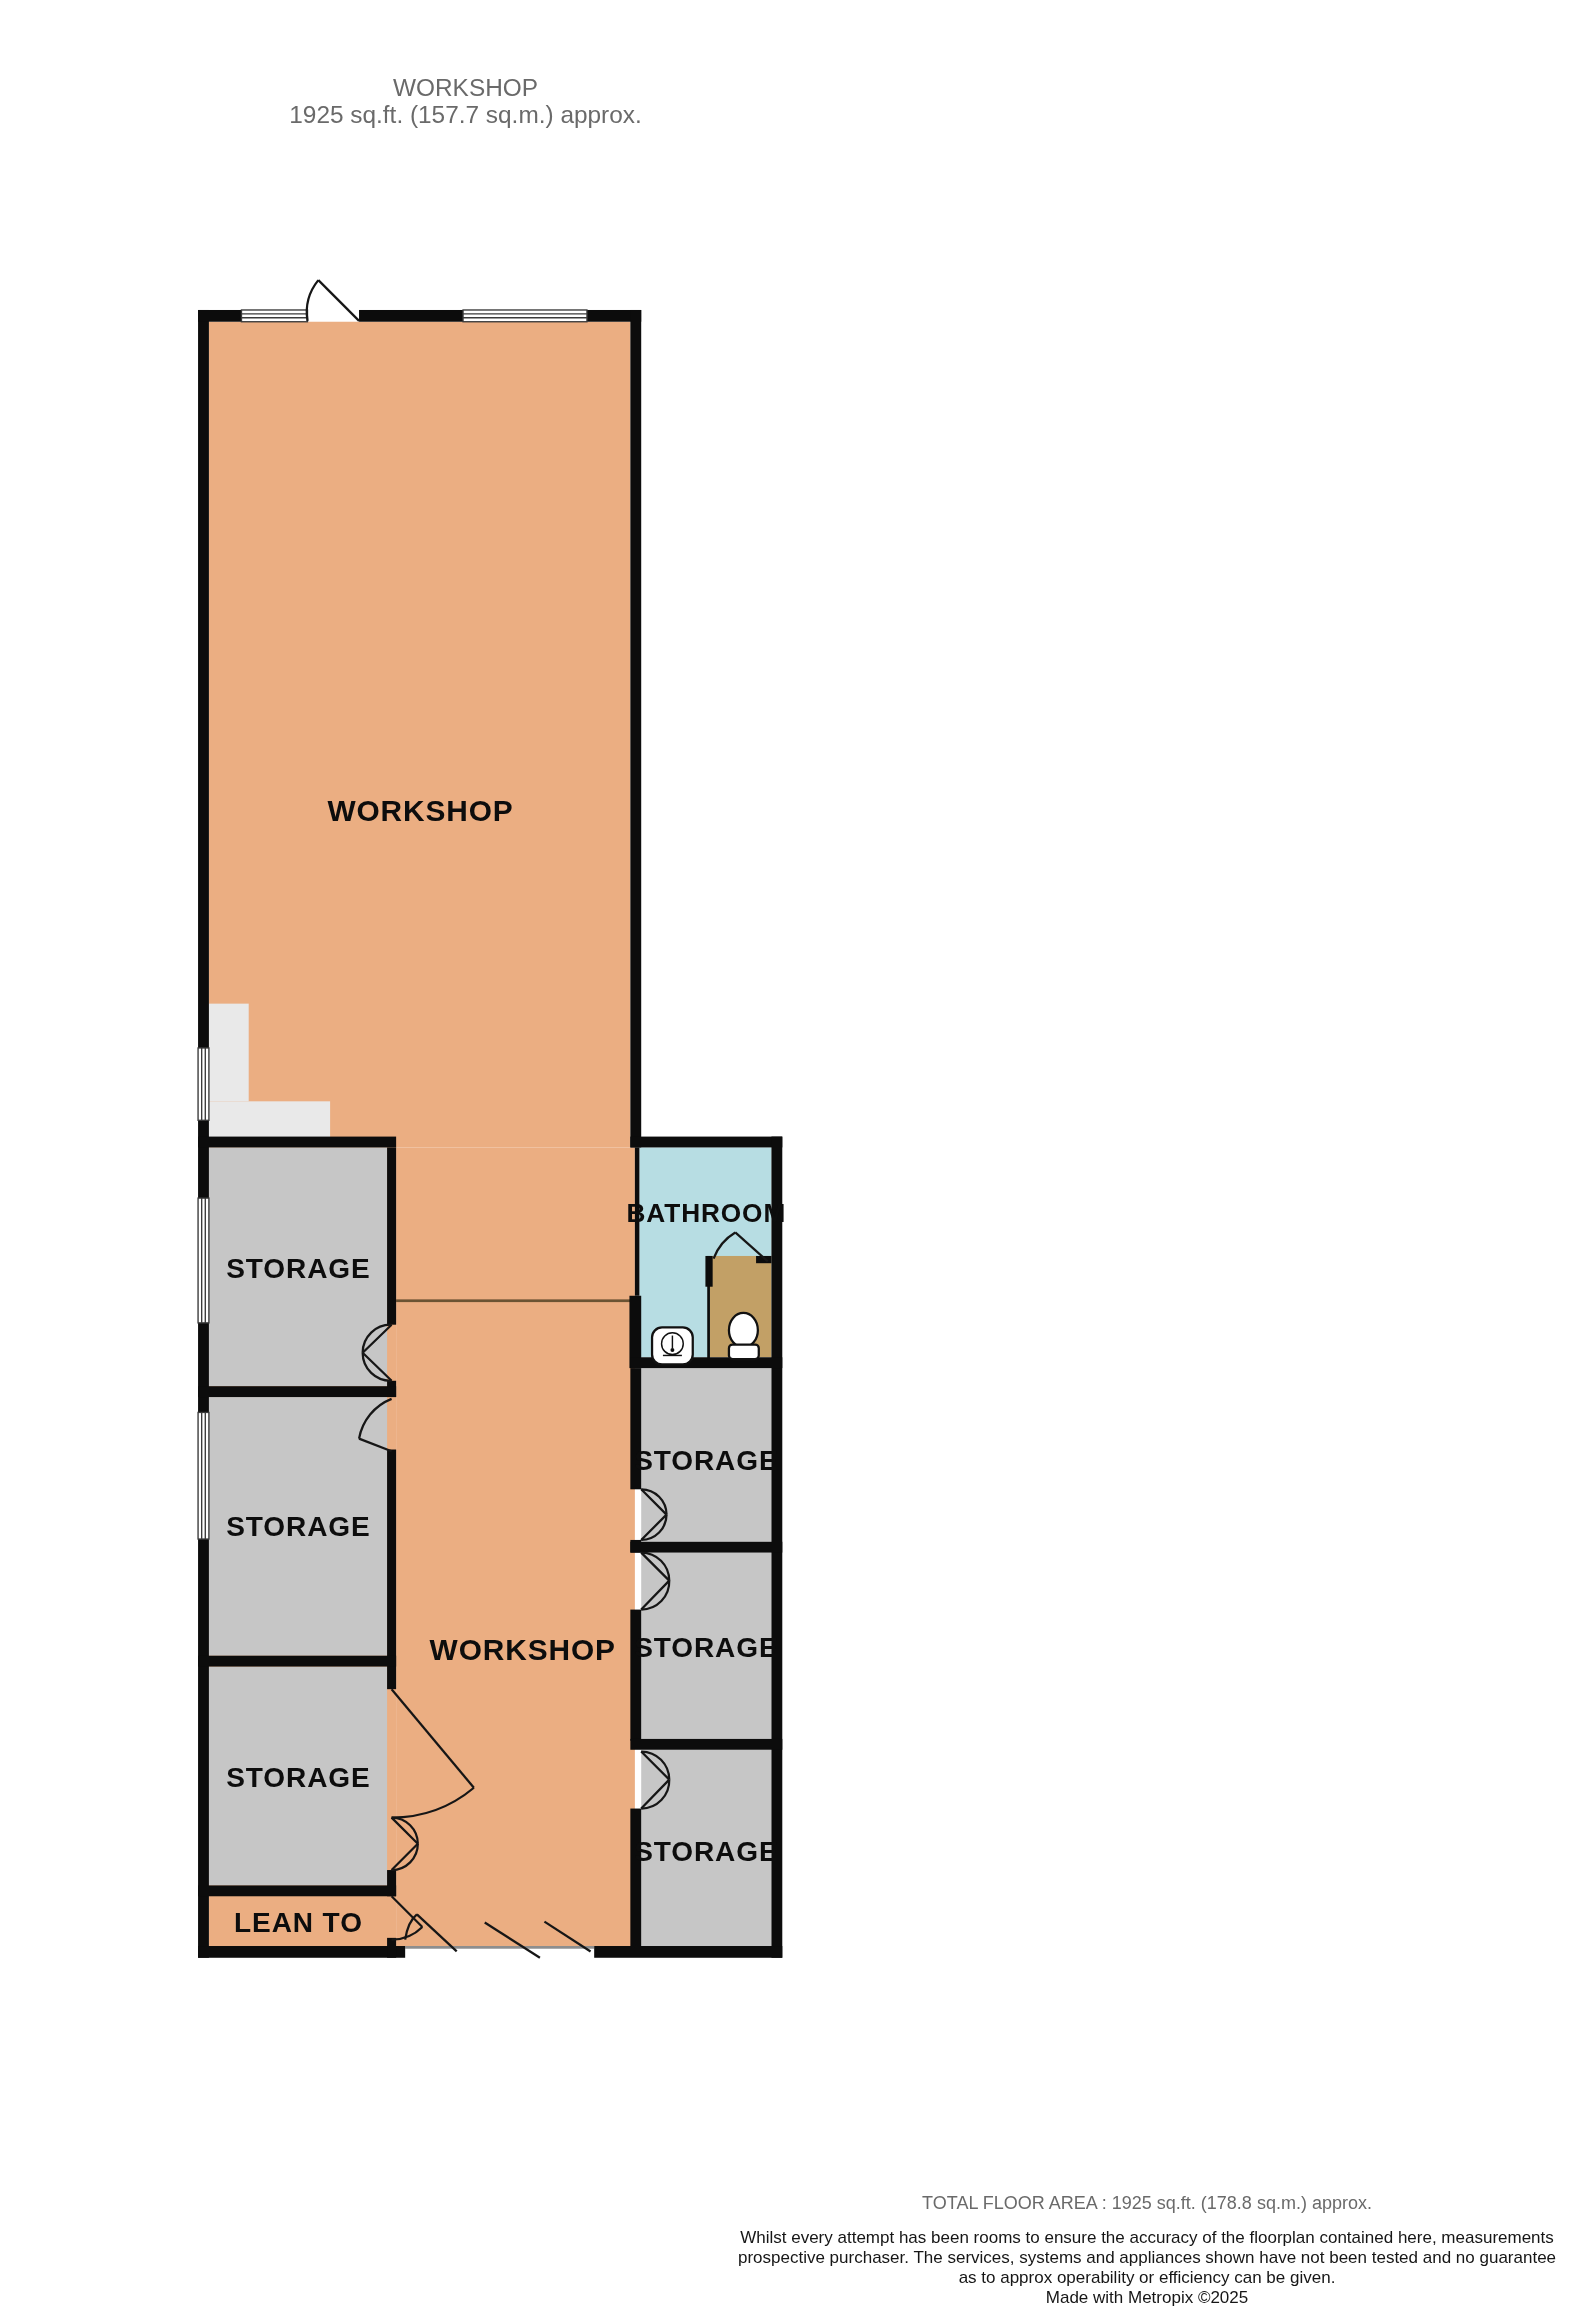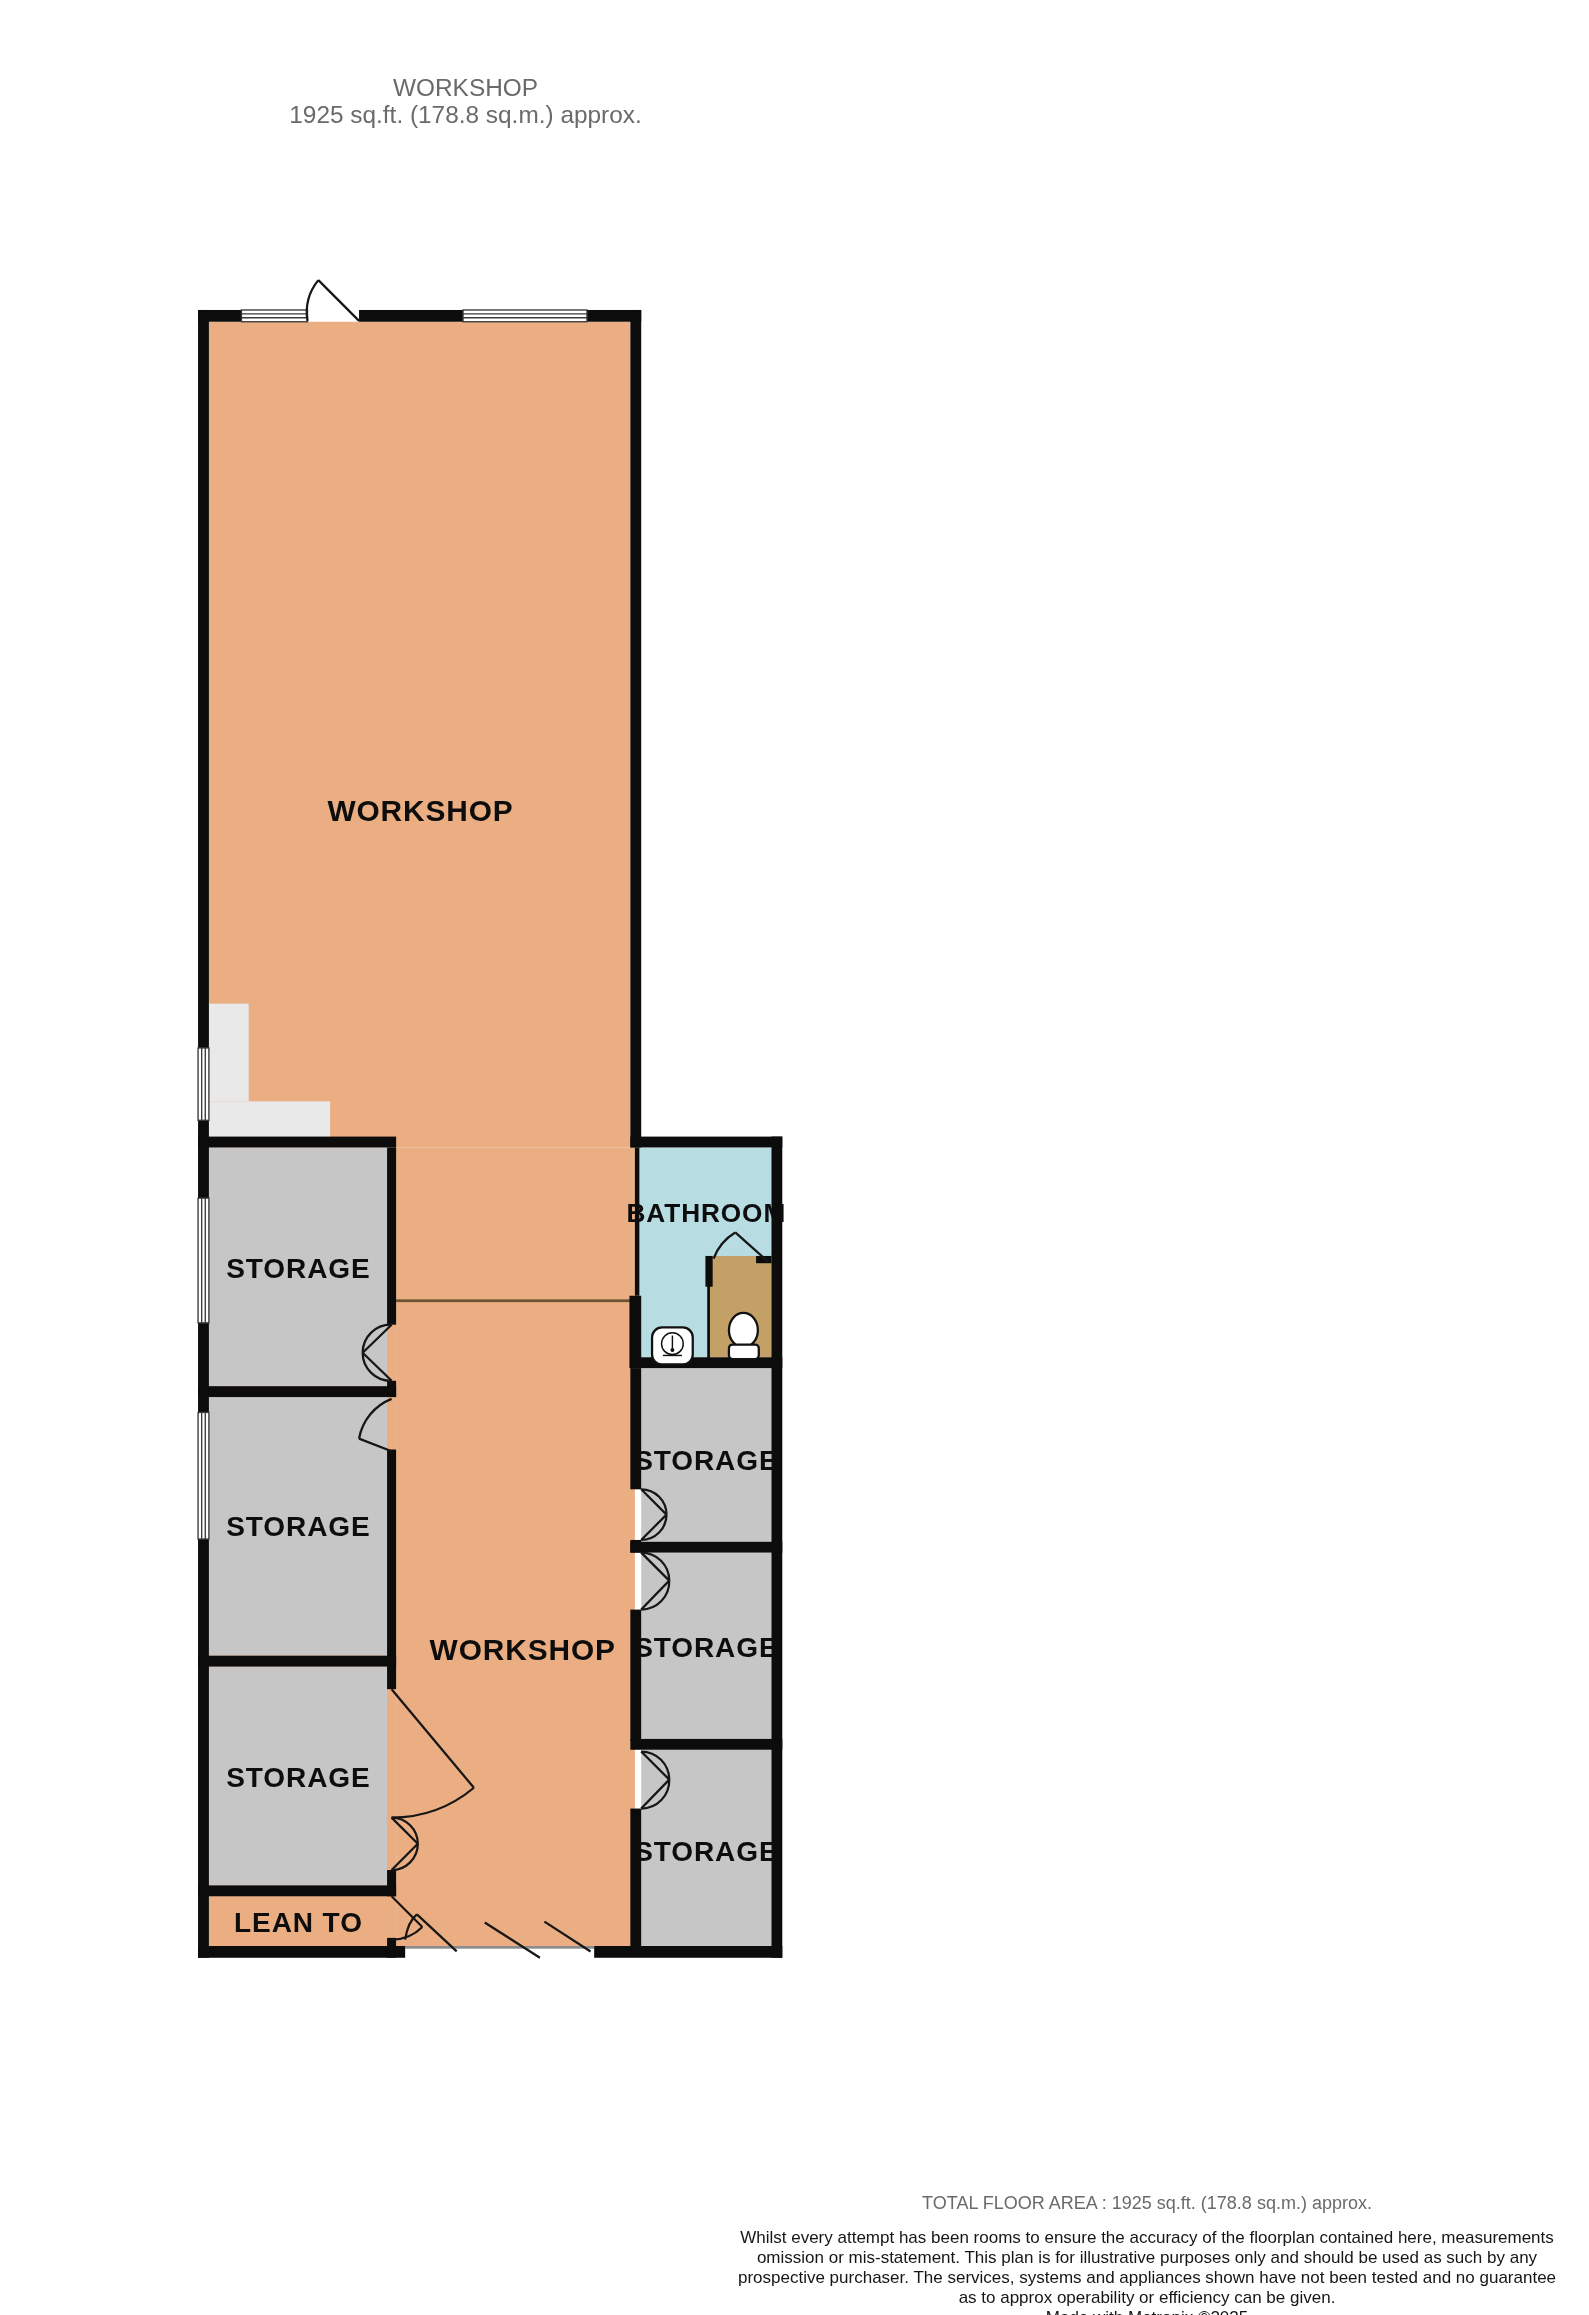--- a/index.html
+++ b/index.html
@@ -33,21 +33,21 @@
     text-anchor:middle;letter-spacing:1px;
   }
 </style>
 </head>
 <body>
 
 <div class="page">
 
   <div class="plan-title">
     <div>WORKSHOP</div>
-    <div>1925 sq.ft. (178.8 sq.m.) approx.</div>
+    <div>1925 sq.ft. (157.7 sq.m.) approx.</div>
   </div>
 
   <svg class="plan-svg" width="1589" height="2316" viewBox="0 0 1757 2560" xmlns="http://www.w3.org/2000/svg">
 
     <g>
       <rect class="f-work" x="231" y="331" width="466" height="913"></rect>
       <rect class="f-work" x="438" y="1244" width="264" height="883"></rect>
       <rect class="f-work" x="231" y="1244" width="207" height="883"></rect>
       <rect class="f-stairs" x="231" y="1085" width="44" height="108"></rect>
       <rect class="f-stairs" x="231" y="1193" width="134" height="48"></rect>
@@ -209,21 +209,20 @@
       <text class="room-label" x="781" y="1601" font-size="31">STORAGE</text>
       <text class="room-label" x="781" y="1808" font-size="31">STORAGE</text>
       <text class="room-label" x="781" y="2033" font-size="31">STORAGE</text>
     </g>
   </svg>
 
   <div class="footer">
     <div class="footer-total">TOTAL FLOOR AREA : 1925 sq.ft. (178.8 sq.m.) approx.</div>
     <div class="footer-disclaimer">
       <div>Whilst every attempt has been rooms to ensure the accuracy of the floorplan contained here, measurements</div>
-      <div>omission or mis-statement. This plan is for illustrative purposes only and should be used as such by any</div>
       <div>prospective purchaser. The services, systems and appliances shown have not been tested and no guarantee</div>
       <div>as to approx operability or efficiency can be given.</div>
       <div>Made with Metropix ©2025</div>
     </div>
   </div>
 
 </div>
 
 
 </body></html>

